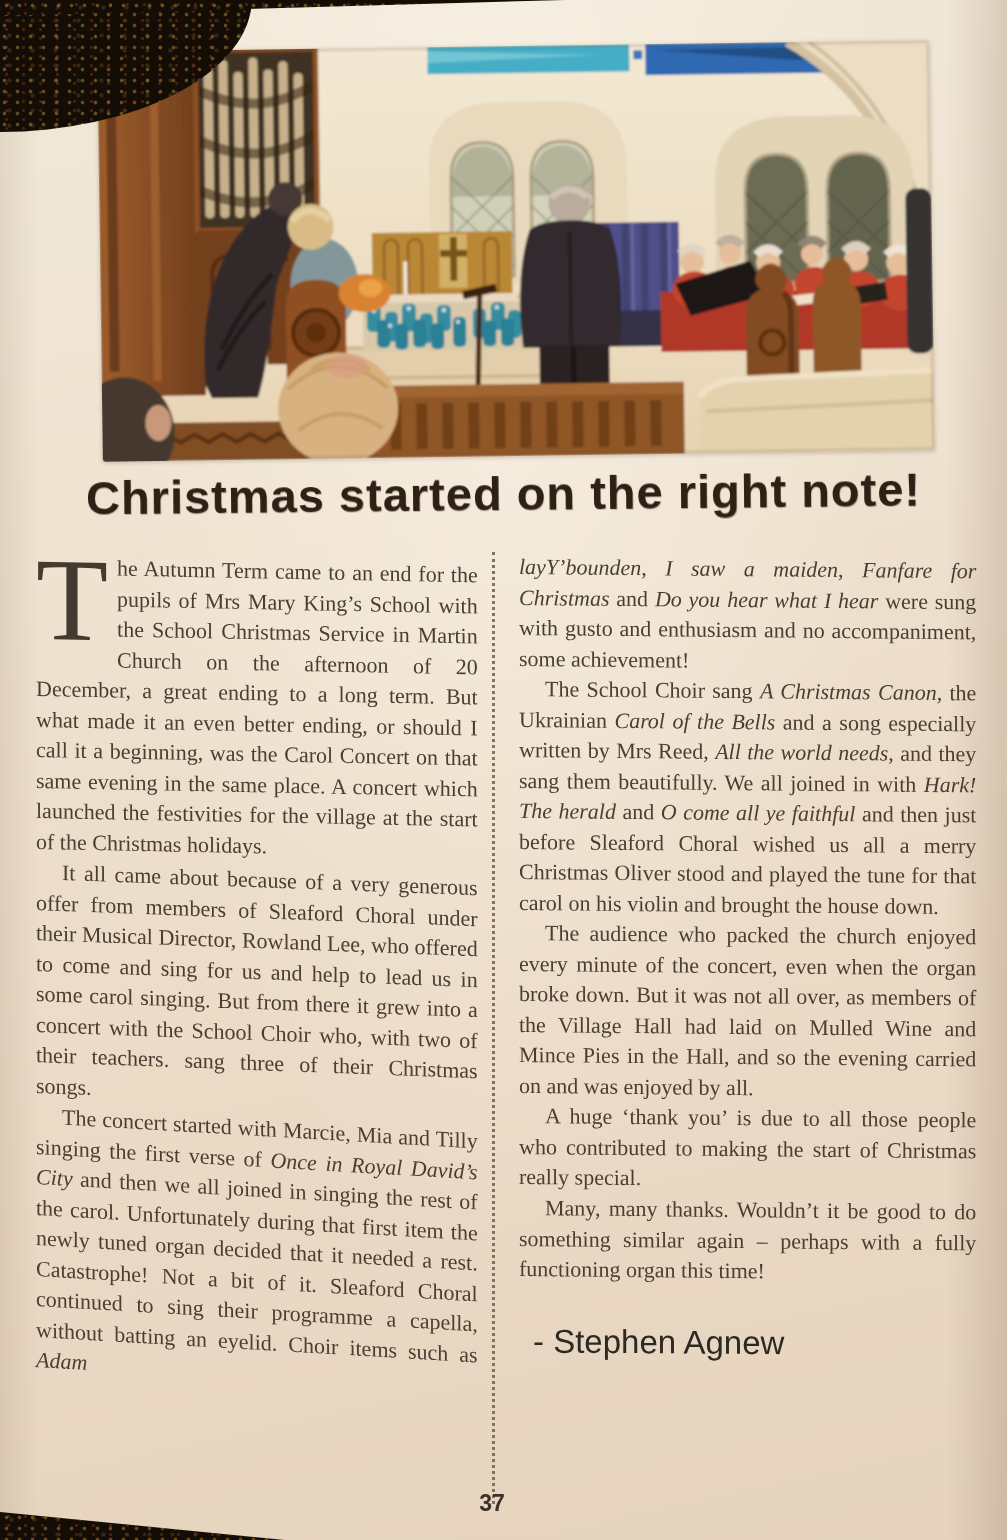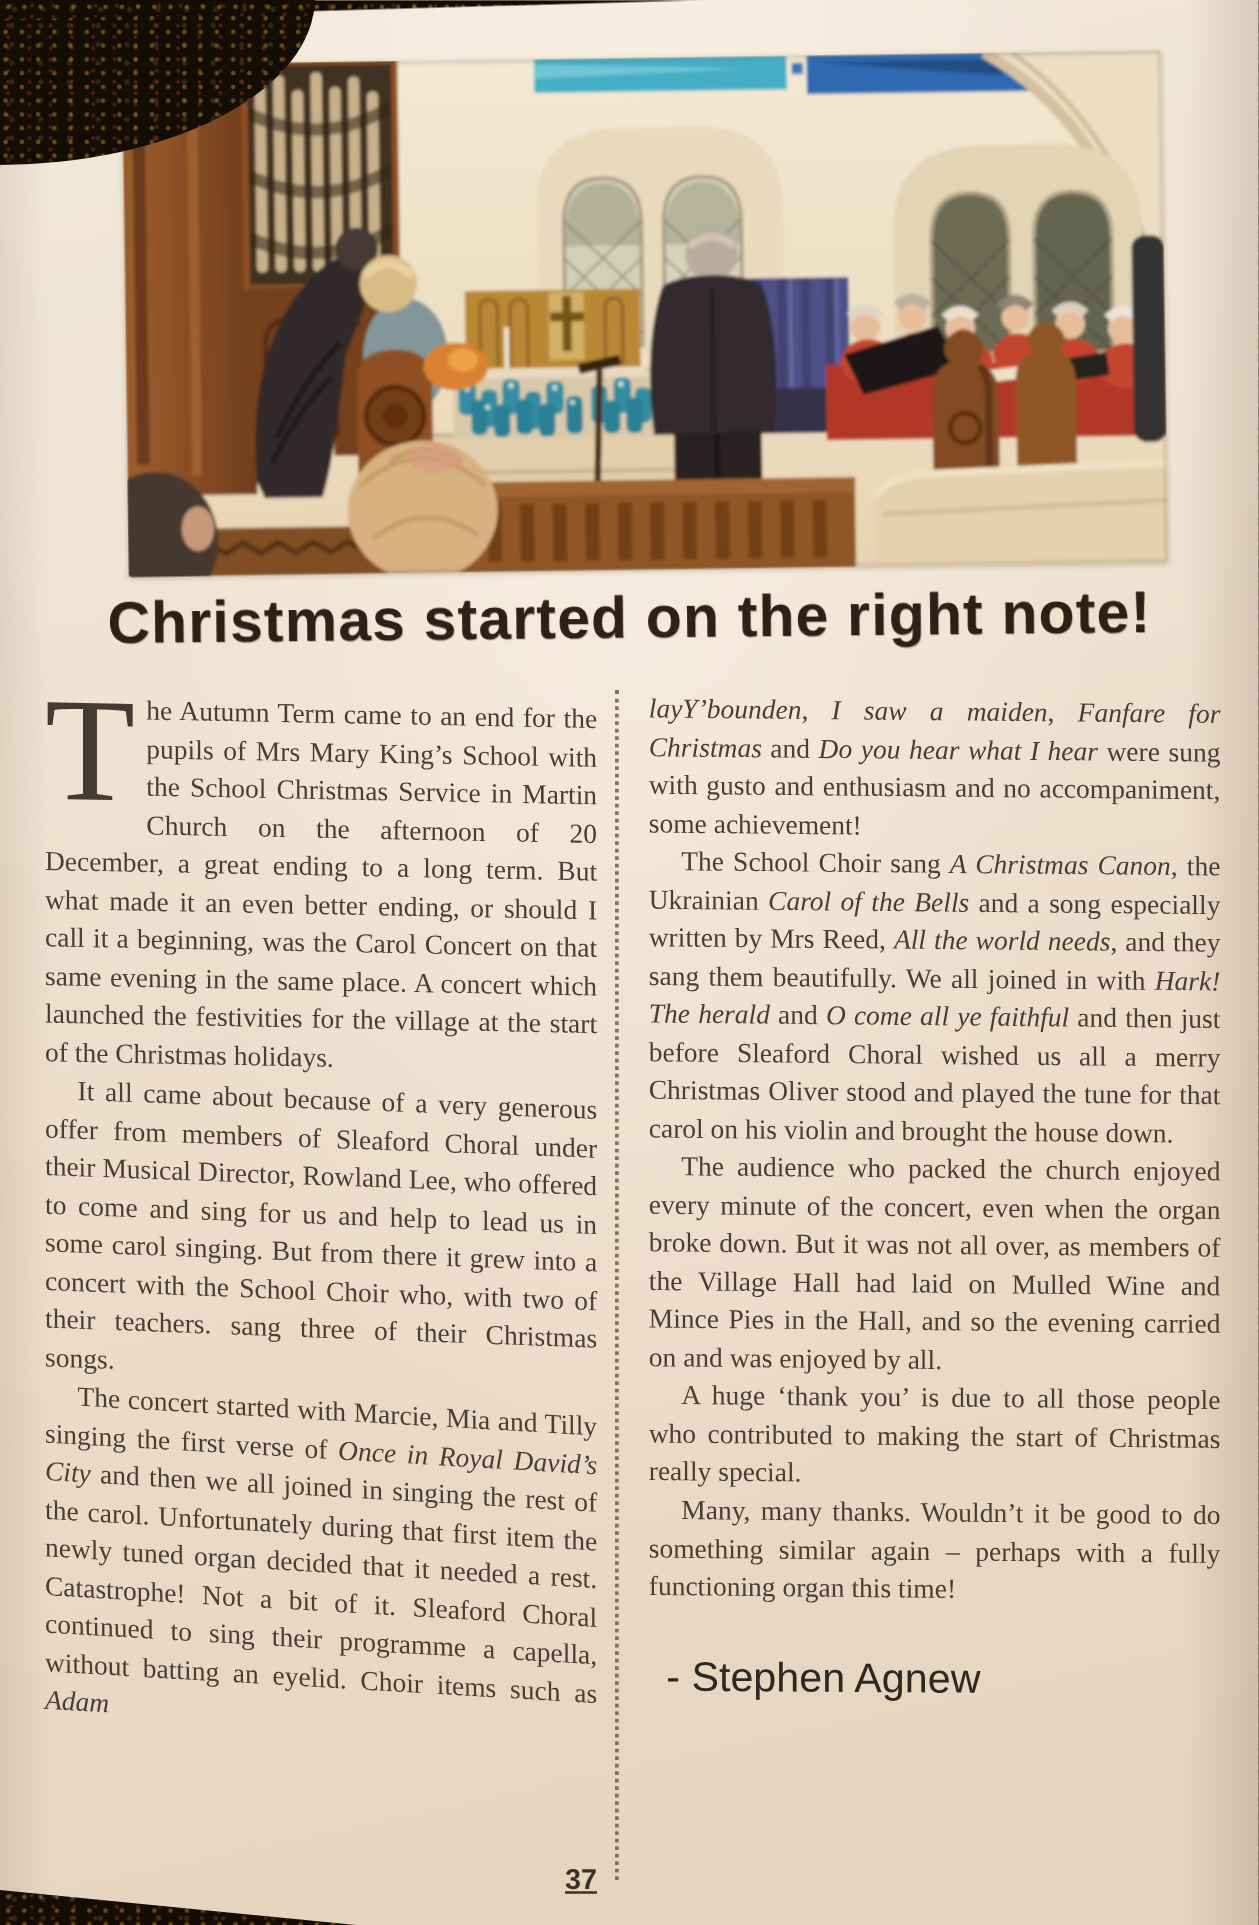--- a/index.html
+++ b/index.html
@@ -66,23 +66,23 @@
     float:left;font-size:118px;line-height:92px;padding:2px 9px 0 0;
     color:#453a2f;font-family:"Liberation Serif", serif;
   }
   .signature{
     margin-top:44px;padding-left:14px;
     font-family:"Liberation Sans", sans-serif;
     font-size:33px;font-weight:400;color:#2d2822;
     transform:skewY(0.4deg);
   }
   .page-number{
-    position:absolute;left:452px;top:1490px;width:80px;text-align:left;
+    position:absolute;left:452px;top:1490px;width:80px;text-align:center;
     font-family:"Liberation Sans", sans-serif;font-weight:700;
-    font-size:23px;color:#3a322a;text-decoration:underline;
+    font-size:23px;color:#3a322a;
   }
   i{font-style:italic;}
 </style>
 </head>
 <body>
 
 <div class="page">
 
   <div class="photo-frame">
     <svg width="832" height="410" viewBox="0 0 832 410">

